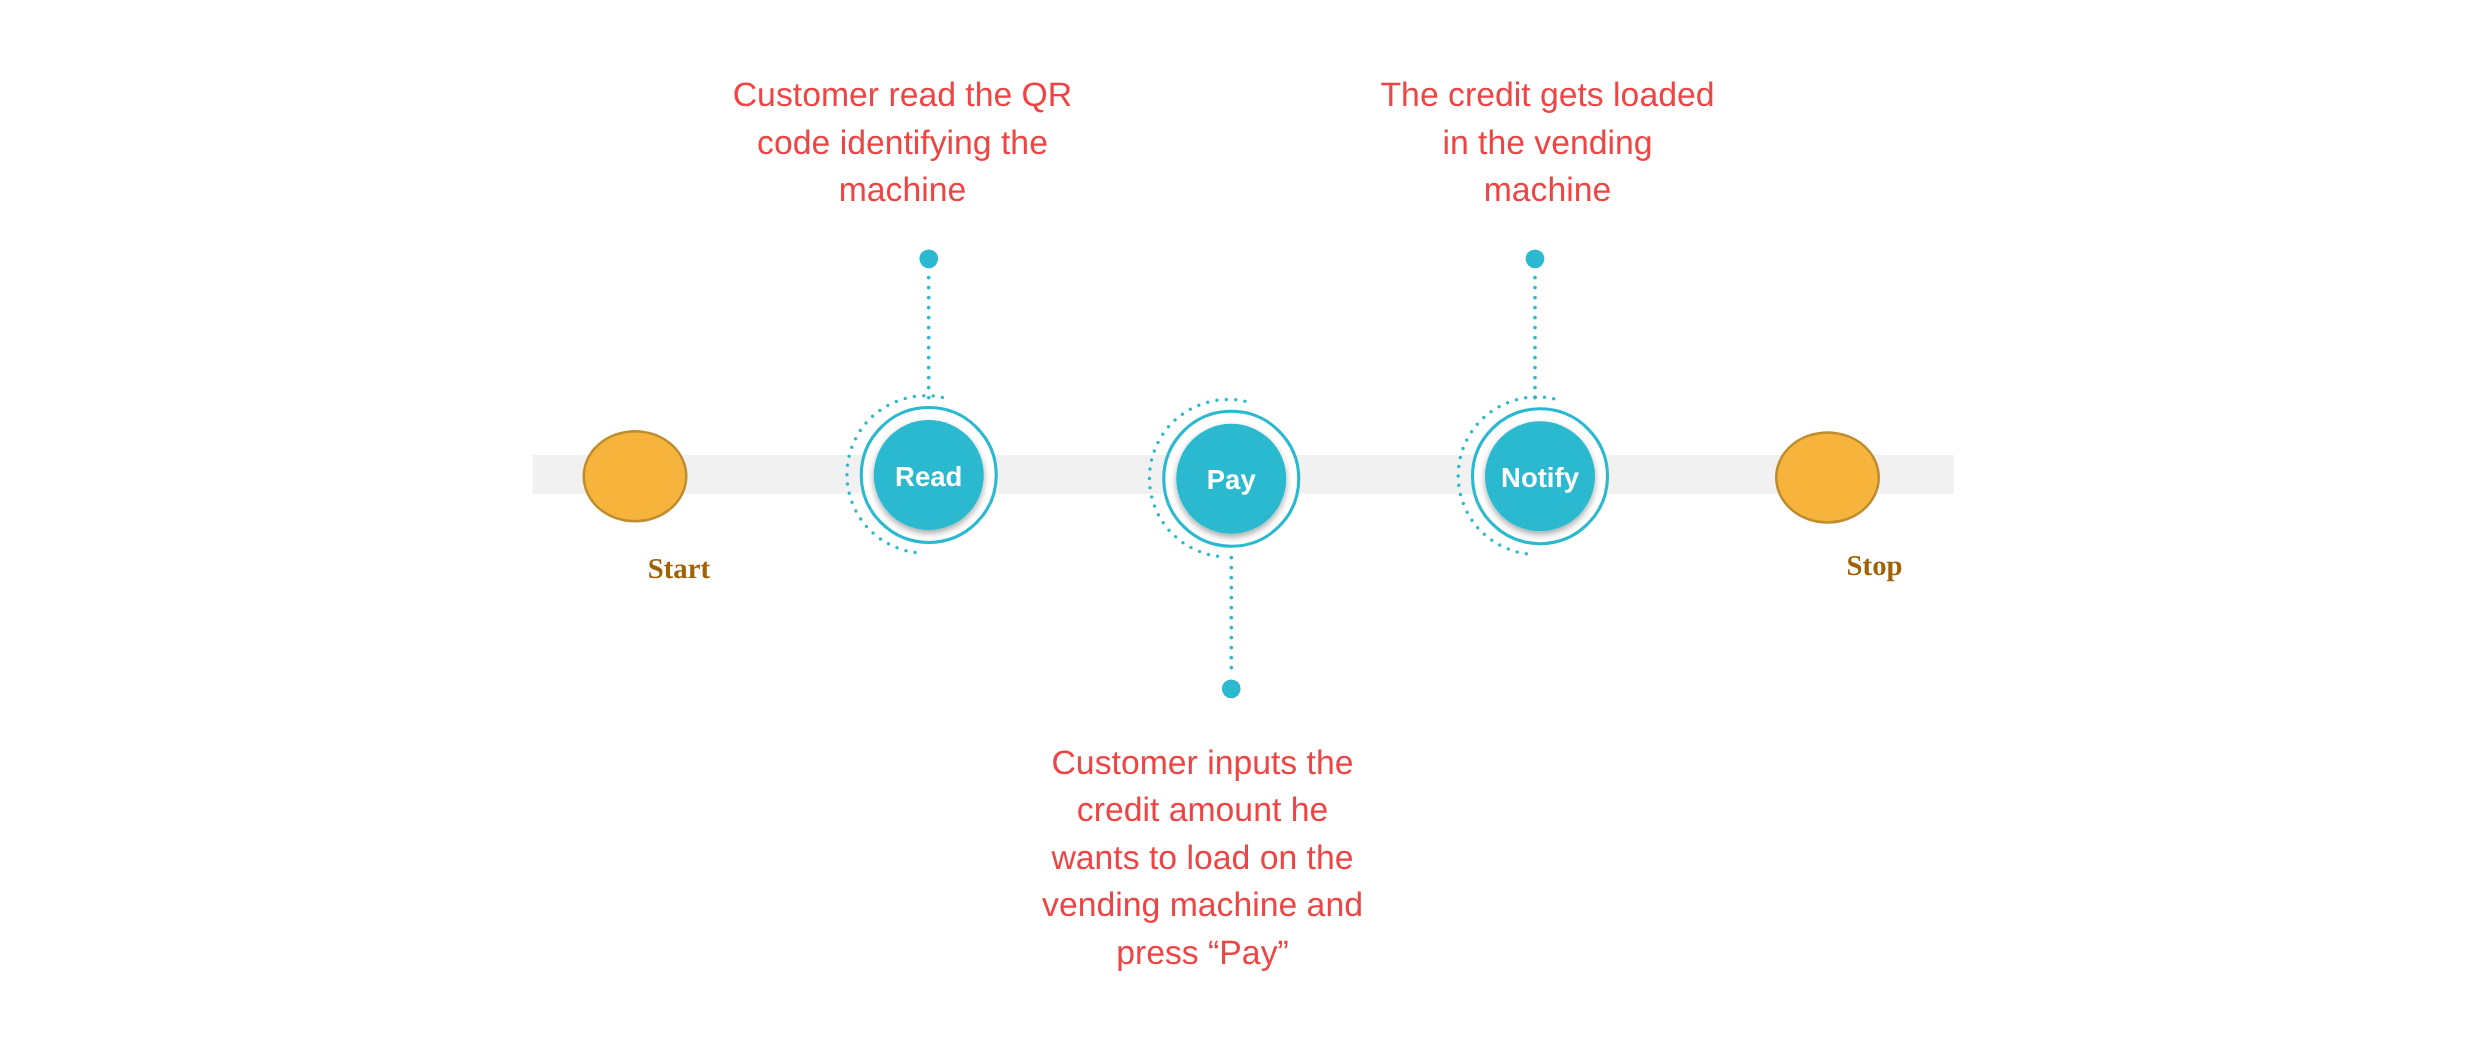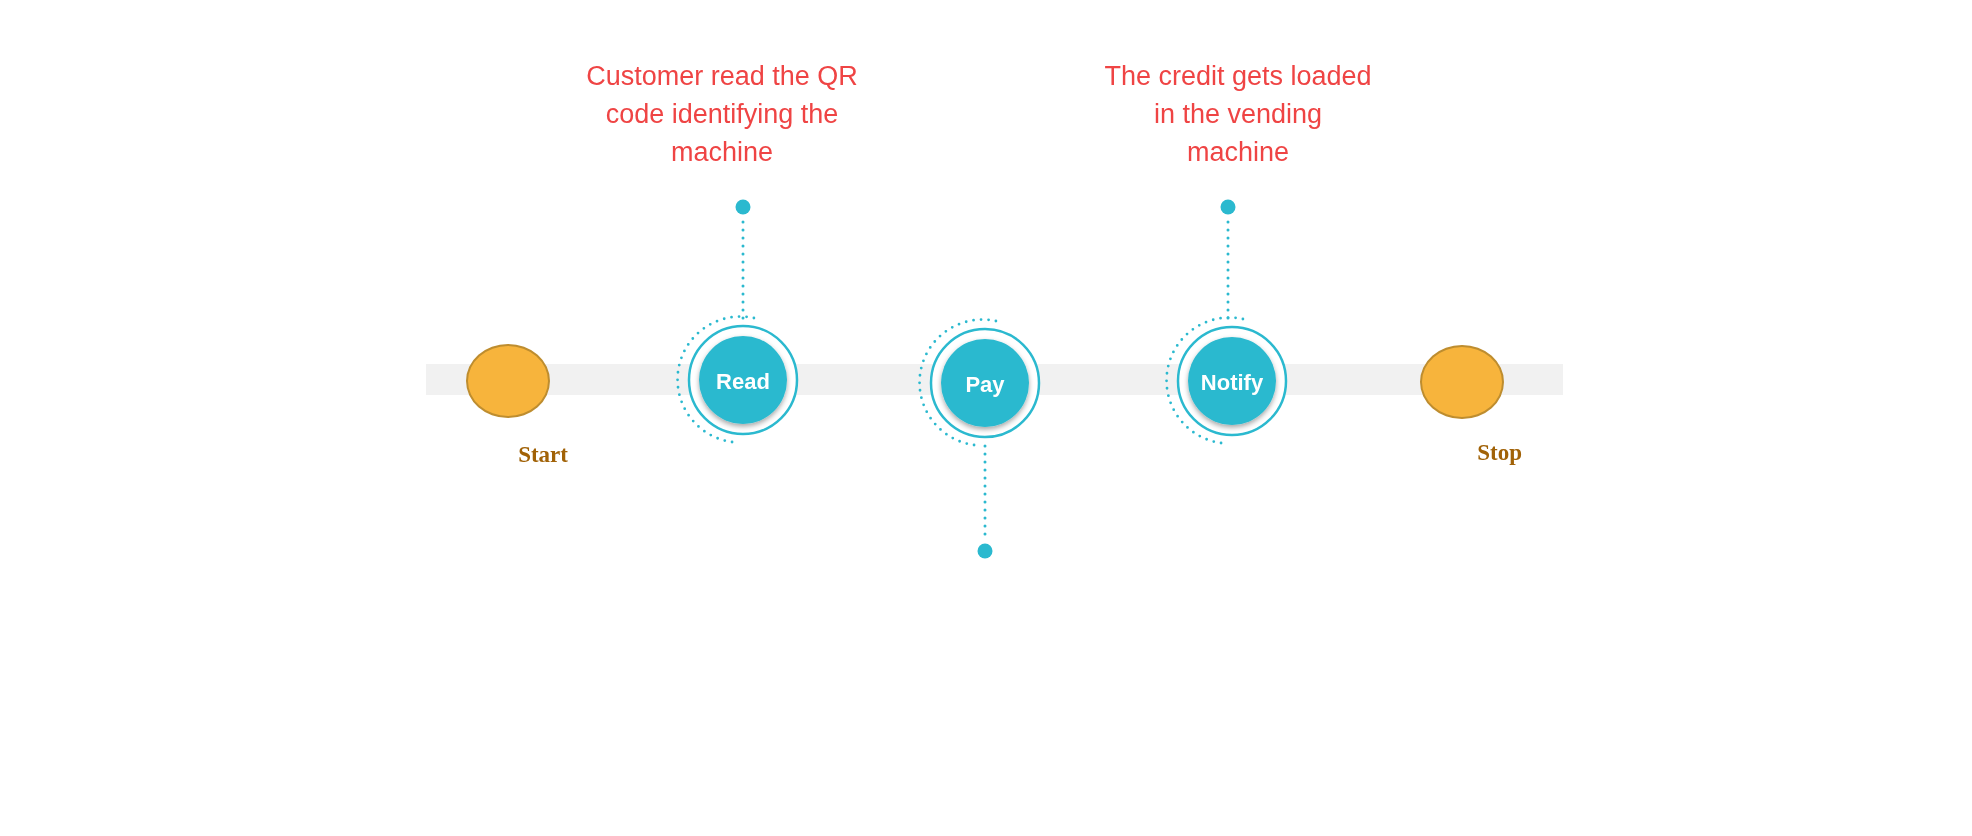--- a/index.html
+++ b/index.html
@@ -84,20 +84,25 @@
   <div class="terminal stop"></div>
   <div class="terminal-label start">Start</div>
   <div class="terminal-label stop">Stop</div>
 
   <div class="annotation read">Customer read the QR
 code identifying the
 machine</div>
   <div class="annotation notify">The credit gets loaded
 in the vending
 machine</div>
+  <div class="annotation pay">Customer inputs the
+credit amount he
+wants to load on the
+vending machine and
+press “Pay”</div>
 
   <svg class="connector read" width="30" height="130">
     <circle cx="15" cy="11" r="7.5" fill="#2BB9CF"></circle>
     <line x1="15" y1="26" x2="15" y2="124" stroke="#2BB9CF" stroke-width="3" stroke-dasharray="0 8" stroke-linecap="round"></line>
   </svg>
 
   <svg class="connector notify" width="30" height="130">
     <circle cx="15" cy="11" r="7.5" fill="#2BB9CF"></circle>
     <line x1="15" y1="26" x2="15" y2="124" stroke="#2BB9CF" stroke-width="3" stroke-dasharray="0 8" stroke-linecap="round"></line>
   </svg>

